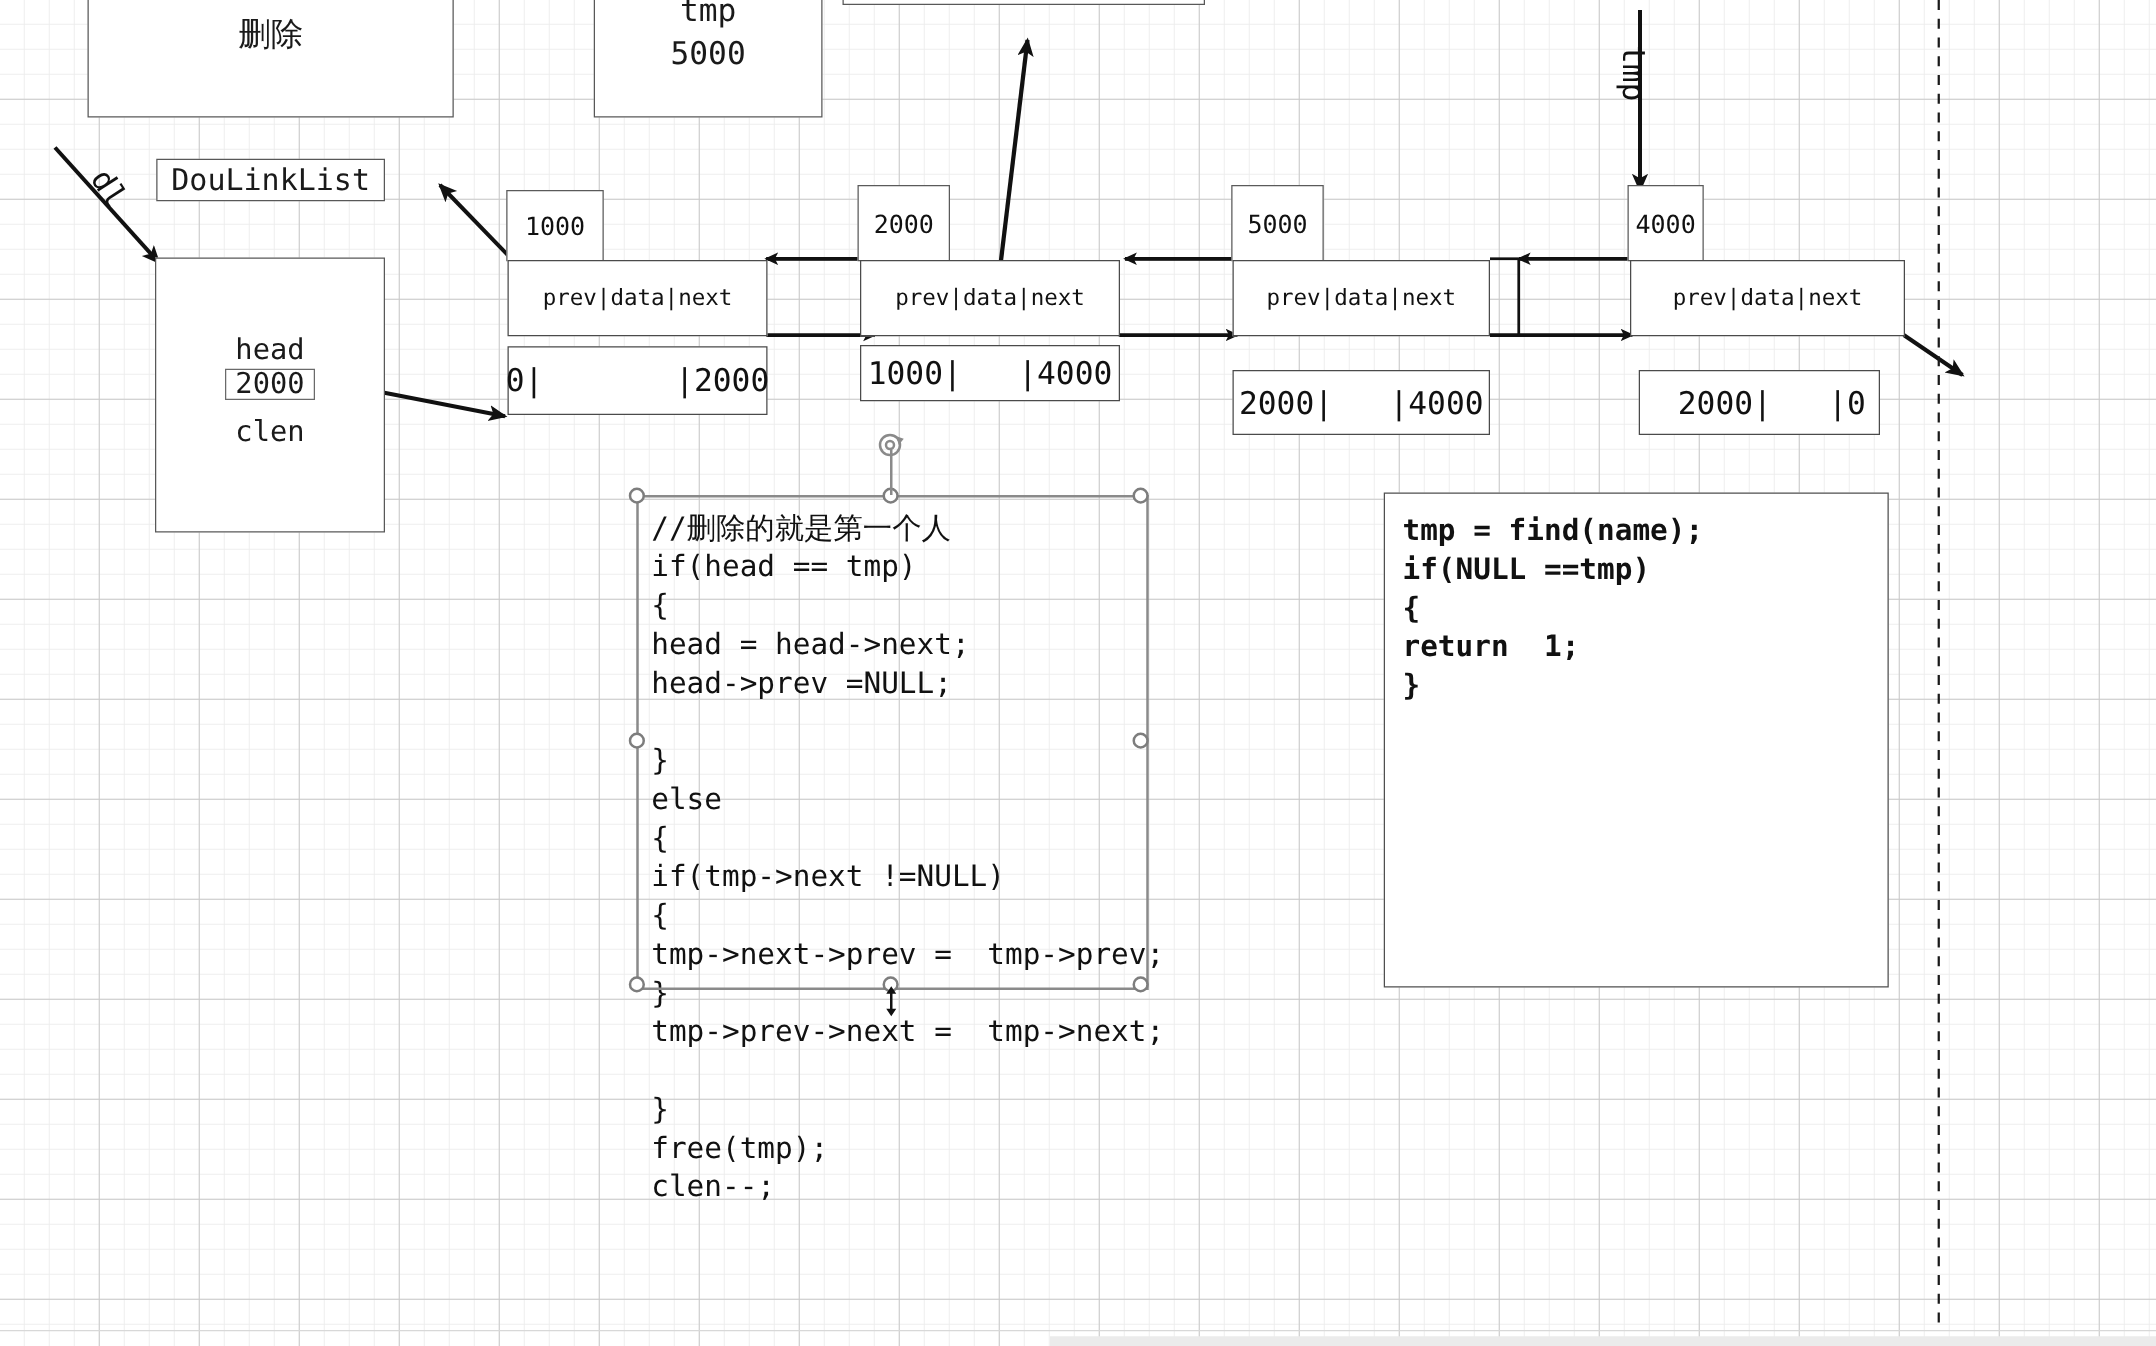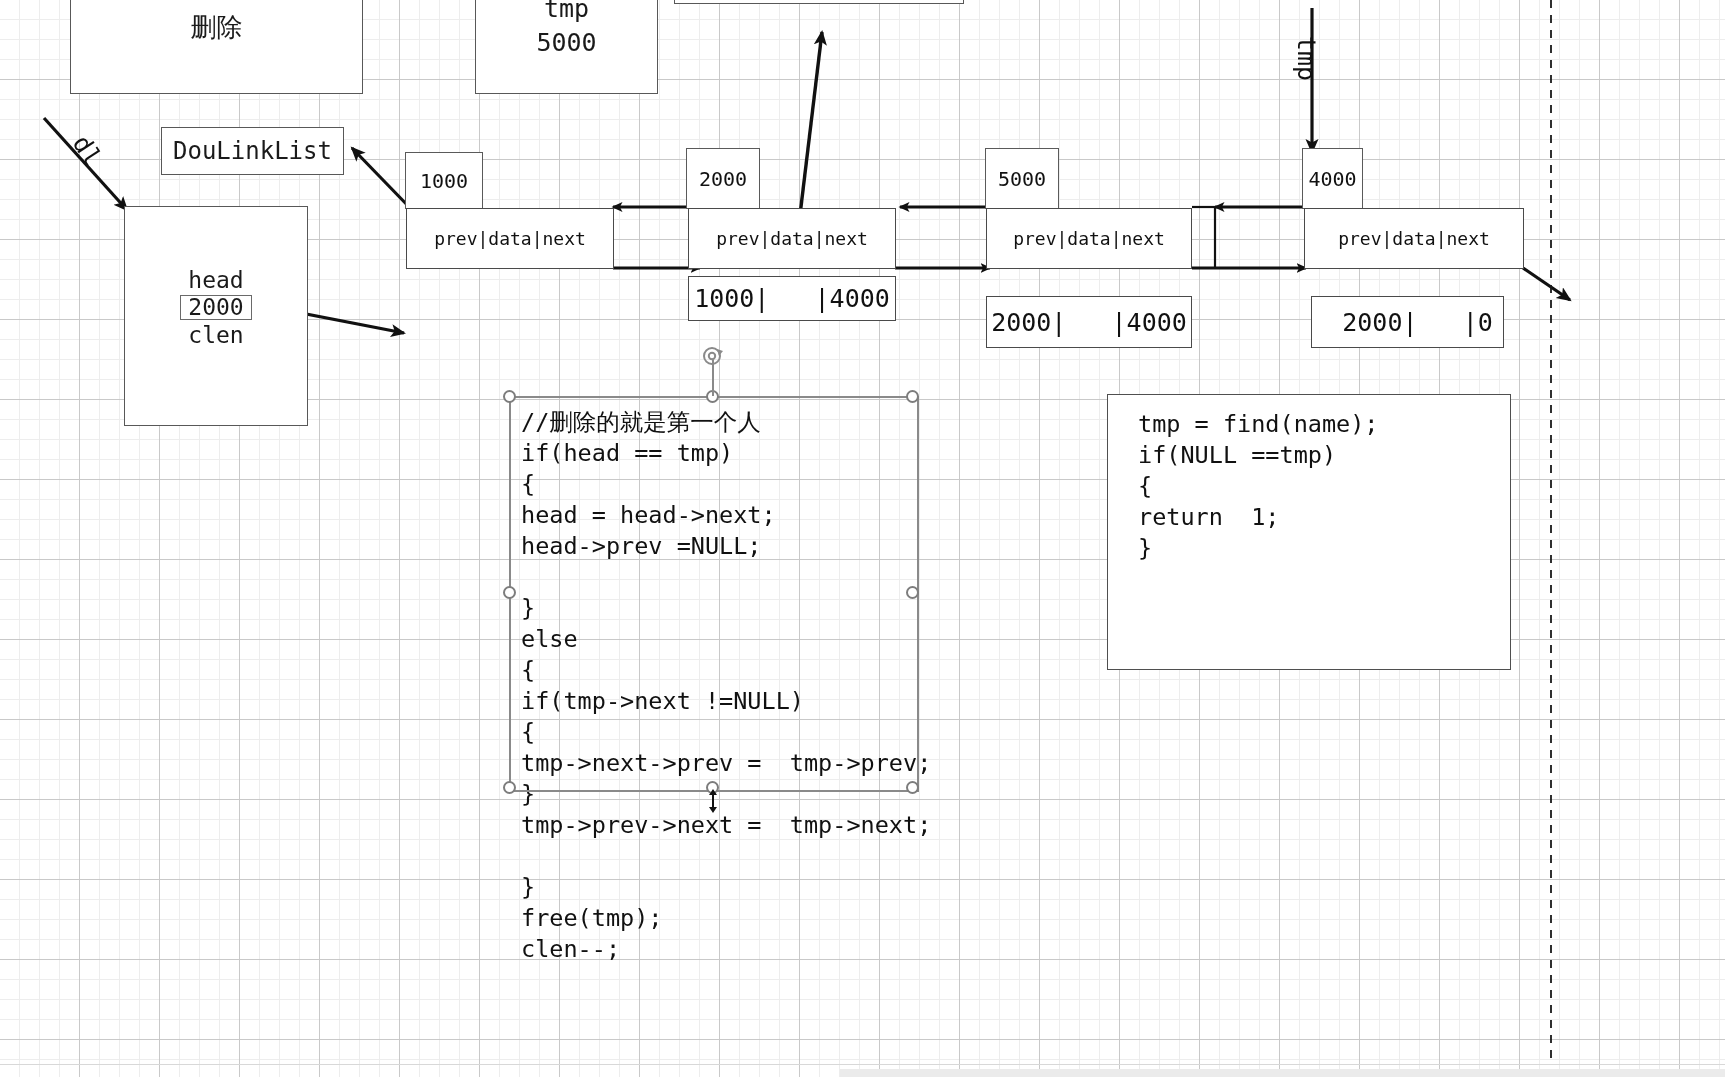--- a/index.html
+++ b/index.html
@@ -38,32 +38,32 @@
     justify-content:center;
     text-align:center;
     color:#1a1a1a;
     white-space:pre;
   }
   .mono{font-family:"DejaVu Sans Mono", monospace;}
   .serif{font-family:"Liberation Serif", serif;}
 
   
   #shanchu-box{left:70px;top:-40px;width:293px;height:134px;font-size:26px;}
-  #doulinklist-box{left:125px;top:127px;width:183px;height:48px;font-size:24px;margin-left:36px;}
+  #doulinklist-box{left:125px;top:127px;width:183px;height:34px;font-size:24px;}
   #dl-struct-box{left:124px;top:206px;width:184px;height:220px;text-align:right;}
   #dl-struct-inner{
     position:absolute;left:0;top:0;width:100%;height:100%;
     display:flex;flex-direction:column;align-items:center;justify-content:flex-start;
     padding-top:62px;box-sizing:border-box;font-size:23px;line-height:1.0;
   }
   #head-label{margin-bottom:3px;}
   #head-value{
     border:1.4px solid #6a6a6a;padding:0px 7px;background:#fff;font-size:23px;
   }
-  #clen-label{margin-top:4px;}
+  #clen-label{margin-top:15px;}
 
   #tmp-box{left:475px;top:-42px;width:183px;height:136px;font-size:25px;line-height:1.35;
            flex-direction:column;}
   #fields-box{left:674px;top:-40px;width:290px;height:44px;font-size:25px;}
 
   
   .addr{
     position:absolute;background:#fff;border:1.4px solid #5a5a5a;box-sizing:border-box;
     display:flex;align-items:center;justify-content:center;font-size:20px;color:#111;
   }
@@ -80,22 +80,22 @@
 
   
   .codebox{
     position:absolute;white-space:pre;font-family:"DejaVu Sans Mono", monospace;
     font-size:23.5px;line-height:31px;color:#111;
   }
   #code-left{
     left:509px;top:397px;width:410px;padding:10px 0 0 12px;box-sizing:border-box;
   }
   #code-right{
-    left:1107px;top:394px;width:404px;height:276px;
-    border:1.5px solid #4f4f4f;background:#fff;padding:14px 0 0 30px;box-sizing:border-box;
+    left:1107px;top:394px;width:404px;height:396px;
+    border:1.5px solid #4f4f4f;background:#fff;padding:14px 0 0 14px;box-sizing:border-box;font-weight:bold;
   }
 
   
   #sel-frame{
     position:absolute;left:509px;top:396px;width:410px;height:396px;
     border:2px solid #8a8a8a;box-sizing:border-box;background:transparent;
   }
   .handle{
     position:absolute;width:13px;height:13px;border-radius:50%;
     background:#ffffff;border:2px solid #7d7d7d;box-sizing:border-box;
@@ -180,20 +180,21 @@
 
   <div class="box mono" id="tmp-box">
     <span>tmp</span>
     <span>5000</span>
   </div>
 
   <div class="box mono" id="fields-box">name|age|sex|score</div>
 
   <div class="addr mono" style="left:405px;top:152px;width:78px;height:57px;">1000</div>
   <div class="cell mono" style="left:406px;top:208px;width:208px;height:61px;">prev|data|next</div>
+  <div class="vals mono" style="left:406px;top:277px;width:208px;height:55px;">0|       |2000</div>
 
   <div class="addr mono" style="left:686px;top:148px;width:74px;height:61px;">2000</div>
   <div class="cell mono" style="left:688px;top:208px;width:208px;height:61px;">prev|data|next</div>
   <div class="vals mono" style="left:688px;top:276px;width:208px;height:45px;">1000|   |4000</div>
 
   <div class="addr mono" style="left:985px;top:148px;width:74px;height:61px;">5000</div>
   <div class="cell mono" style="left:986px;top:208px;width:206px;height:61px;">prev|data|next</div>
   <div class="vals mono" style="left:986px;top:296px;width:206px;height:52px;">2000|   |4000</div>
 
   <div class="addr mono" style="left:1302px;top:148px;width:61px;height:61px;">4000</div>

